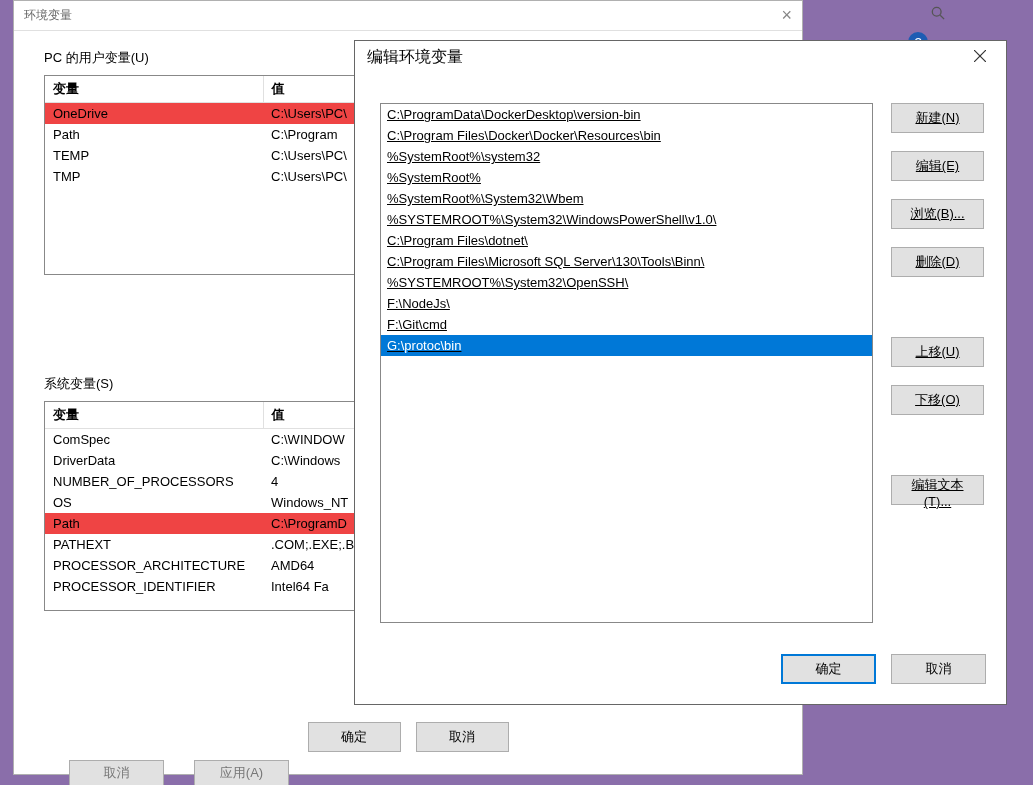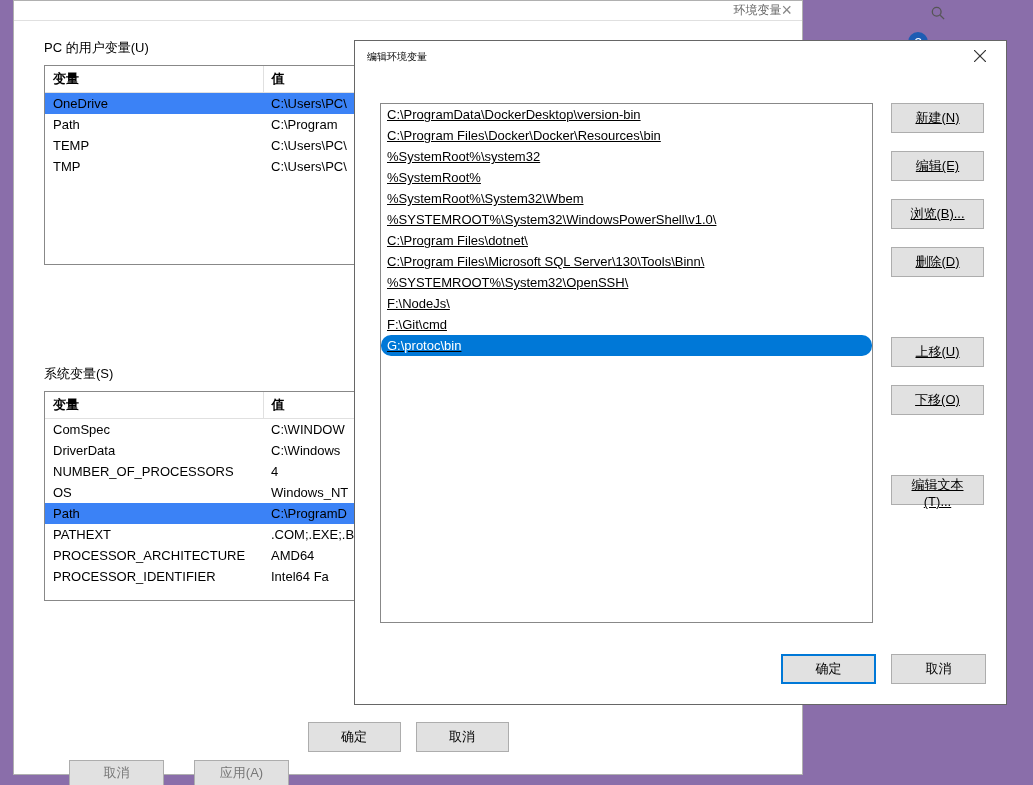--- a/index.html
+++ b/index.html
@@ -4,33 +4,33 @@
   <style>
     * { box-sizing: border-box; margin: 0; padding: 0; font-family: "Microsoft YaHei", "Segoe UI", sans-serif; }
     body { width: 1033px; height: 785px; background: #8a6eaa; position: relative; overflow: hidden; }
 
     
     .dialog-bg {
       position: absolute; top: 0; left: 13px; width: 790px; height: 775px;
       background: #fff; border: 1px solid #b0b0b0;
     }
     .dialog-bg-title {
-      height: 20px; display: flex; align-items: center; padding: 0 10px;
-      justify-content: flex-end; border-bottom: 1px solid #e0e0e0;
+      height: 30px; display: flex; align-items: center; padding: 0 10px;
+      justify-content: space-between; border-bottom: 1px solid #e0e0e0;
       color: #666; font-size: 12px;
     }
     .close-x { font-size: 18px; color: #888; cursor: pointer; }
 
     .section-label { font-size: 13px; margin: 18px 0 8px 30px; }
     .table-wrap { margin: 0 30px; border: 1px solid #888; height: 195px; overflow: hidden; }
     .table { width: 100%; border-collapse: collapse; font-size: 13px; }
     .table th { text-align: left; font-weight: bold; padding: 4px 8px; border-bottom: 1px solid #e0e0e0; border-right: 1px solid #e0e0e0; }
     .table th:last-child { border-right: none; }
     .table td { padding: 3px 8px; white-space: nowrap; overflow: hidden; }
-    .table tr.highlight td { background: #3b82f6; }
+    .table tr.highlight td { background: #ef4444; }
 
     .section-label.sys { margin-top: 100px; }
 
     
     .search-area {
       position: absolute; top: 2px; right: 78px; width: 130px; height: 26px;
     }
     .search-icon { position: absolute; right: 10px; top: 4px; color: #555; font-size: 14px; }
 
     
@@ -51,29 +51,29 @@
 
     
     .cut-btns { position: absolute; bottom: -12px; left: 55px; display: flex; gap: 30px; }
     .cut-btn { width: 95px; height: 26px; border: 1px solid #adadad; background: #e1e1e1; font-size: 13px; display: flex; align-items: center; justify-content: center; color: #777; }
 
     
     .dialog-fg {
       position: absolute; top: 40px; left: 354px; width: 653px; height: 665px;
       background: #fff; border: 1px solid #666;
     }
-    .fg-title { height: 32px; display: flex; align-items: center; justify-content: space-between; padding: 0 12px; font-size: 10px; }
+    .fg-title { height: 32px; display: flex; align-items: center; justify-content: space-between; padding: 0 12px; font-size: 16px; }
     .fg-close { font-size: 16px; color: #333; cursor: pointer; padding: 4px 8px; }
 
     .fg-content { display: flex; padding: 30px 20px 0 25px; gap: 18px; text-decoration: underline; }
     .path-list {
       flex: 1; height: 520px; border: 1px solid #888; overflow-y: auto; font-size: 13px;
     }
     .path-item { padding: 3px 6px; white-space: nowrap; overflow: hidden; text-overflow: ellipsis; cursor: pointer; }
-    .path-item.selected { background: #0078d7; color: #fff; border-radius: 10px; }
+    .path-item.selected { background: #0078d7; color: #fff; }
 
     .btn-col { display: flex; flex-direction: column; gap: 0; width: 95px; }
     .btn-col .win-btn { width: 76px; margin-bottom: 18px; }
     .btn-col .spacer { height: 42px; }
 
     .fg-bottom { position: absolute; bottom: 20px; right: 20px; display: flex; gap: 15px; }
     .fg-bottom .win-btn { width: 95px; }
 
     .col-var { width: 218px; }
   </style>

